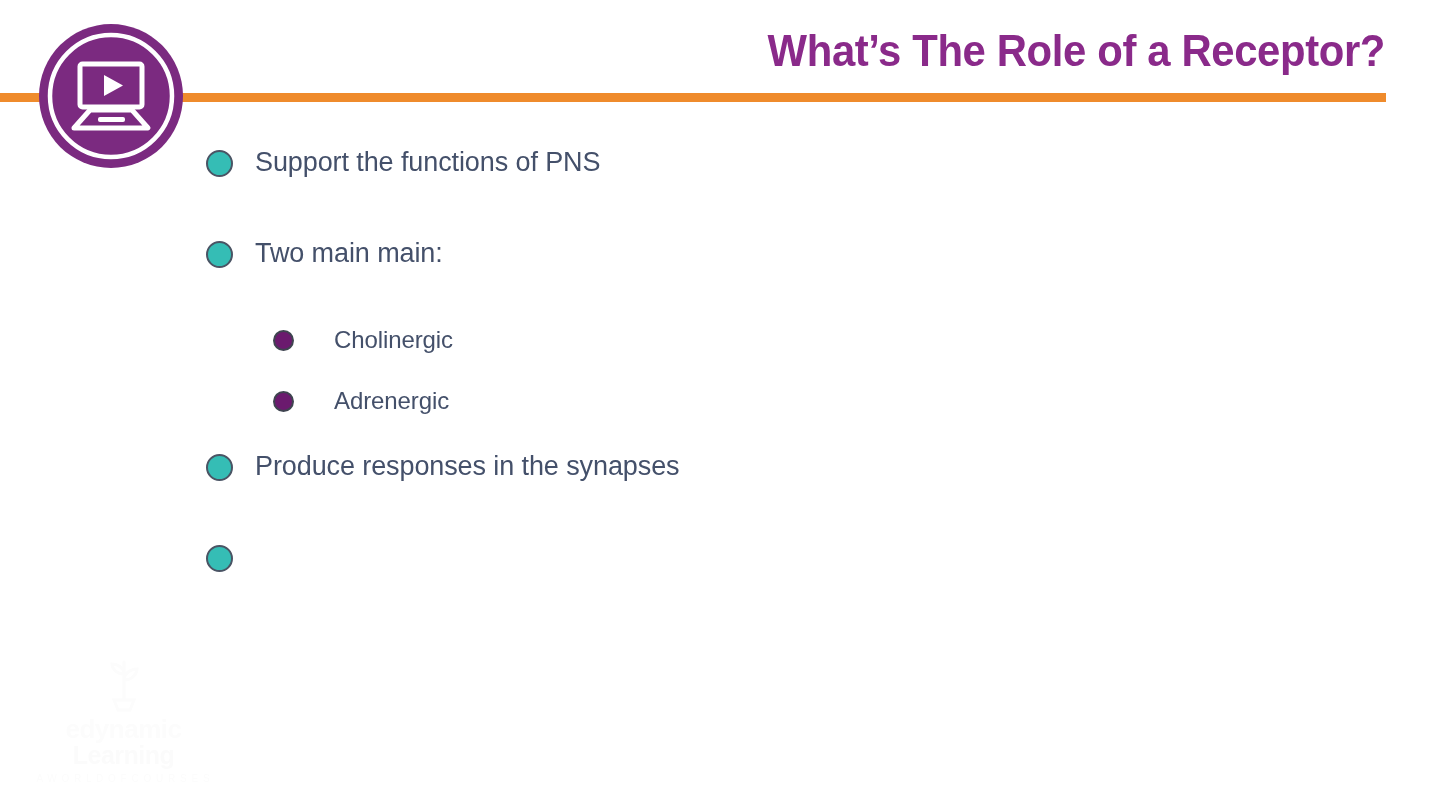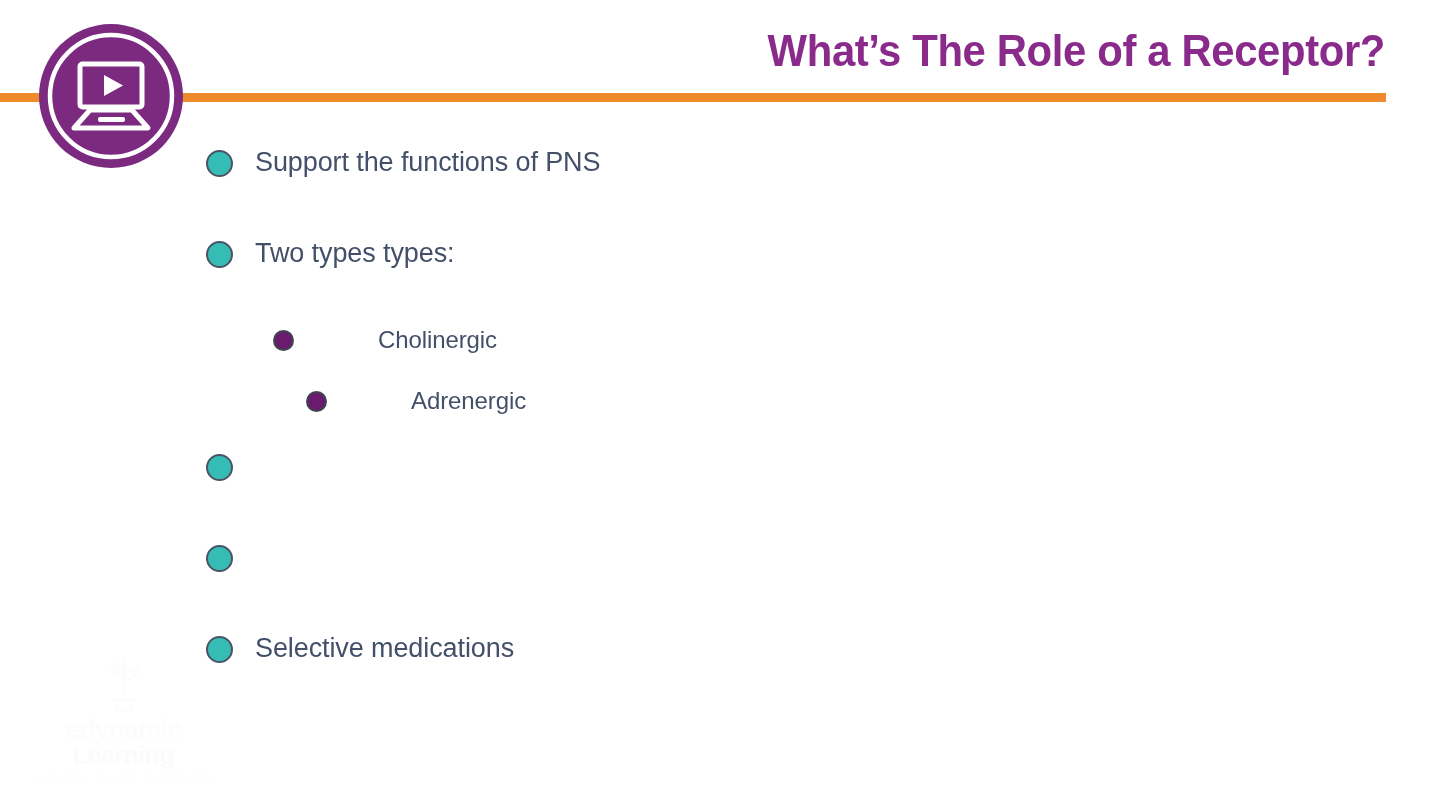--- a/index.html
+++ b/index.html
@@ -98,21 +98,20 @@
     line-height: 1.1;
     letter-spacing: -0.1px;
     white-space: nowrap;
   }
 
   
   .bullet-row.lvl2 {
     padding-left: 273px;
     height: 46px;
     margin-bottom: 15px;
-    gap: 44px;
   }
 
   .marker-l2 {
     flex: 0 0 auto;
     width: 21px;
     height: 21px;
     border-radius: 50%;
     background: #6b1a6e;
     border: 2px solid #3f4450;
     box-sizing: border-box;
@@ -123,21 +122,21 @@
     font-family: "Liberation Sans", "DejaVu Sans", sans-serif;
     font-size: 24px;
     font-weight: normal;
     color: #44506a;
     line-height: 1.1;
     letter-spacing: -0.1px;
     white-space: nowrap;
   }
 
   
-  .gap-after-sub { margin-bottom: 44px; margin-left: 33px; }
+  .gap-after-sub { margin-bottom: 44px; }
   .gap-before-sub { margin-bottom: 26px; }
 
   
   .watermark {
     position: absolute;
     left: 36px;
     top: 660px;
     width: 175px;
     z-index: 0;
     opacity: 1;
@@ -203,45 +202,42 @@
 
   <div class="bullet-list">
 
     <div class="bullet-row lvl1">
       <span class="marker-l1"></span>
       <span class="bullet-text-l1">Support the functions of PNS</span>
     </div>
 
     <div class="bullet-row lvl1 gap-before-sub">
       <span class="marker-l1"></span>
-      <span class="bullet-text-l1">Two types types:</span>
+      <span class="bullet-text-l1">Two main main:</span>
     </div>
 
     <div class="bullet-row lvl2">
       <span class="marker-l2"></span>
       <span class="bullet-text-l2">Cholinergic</span>
     </div>
 
     <div class="bullet-row lvl2 gap-after-sub">
       <span class="marker-l2"></span>
       <span class="bullet-text-l2">Adrenergic</span>
     </div>
 
     <div class="bullet-row lvl1">
       <span class="marker-l1"></span>
+      <span class="bullet-text-l1">Produce responses in the synapses</span>
     </div>
 
     <div class="bullet-row lvl1">
       <span class="marker-l1"></span>
     </div>
 
-    <div class="bullet-row lvl1">
-      <span class="marker-l1"></span>
-      <span class="bullet-text-l1">Selective medications</span>
-    </div>
 
   </div>
 
   <div class="watermark">
     <svg class="wm-mark" viewBox="0 0 60 52" xmlns="http://www.w3.org/2000/svg">
       <path d="M30 2 L30 40 M30 14 C22 14 18 8 18 4 C24 4 30 8 30 14 Z M30 20 C38 20 43 14 43 9 C36 9 30 14 30 20 Z" fill="none" stroke="#fcfcfc" stroke-width="3" stroke-linecap="round"></path>
       <path d="M20 40 L40 40 L36 50 L24 50 Z" fill="none" stroke="#fcfcfc" stroke-width="3"></path>
     </svg>
     <div class="wm-name">edynamic</div>
     <div class="wm-sub">Learning</div>

